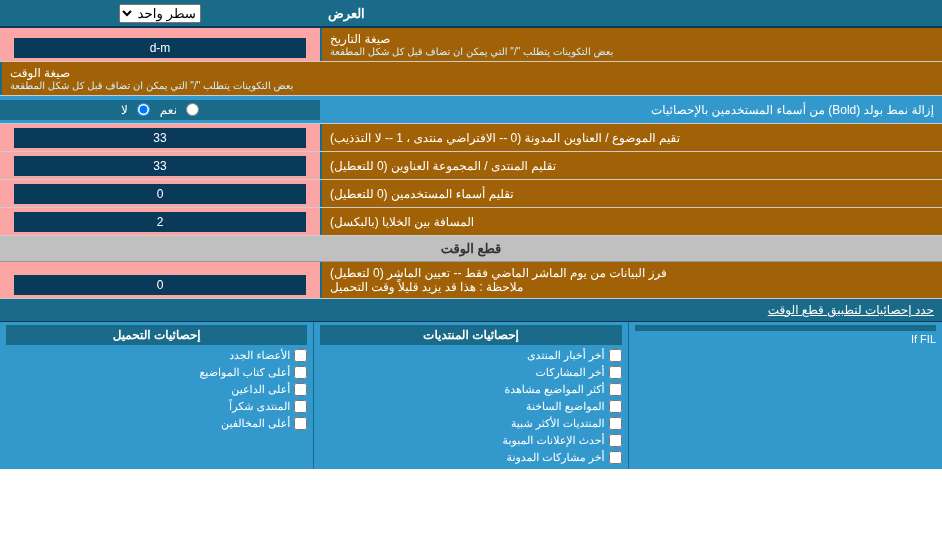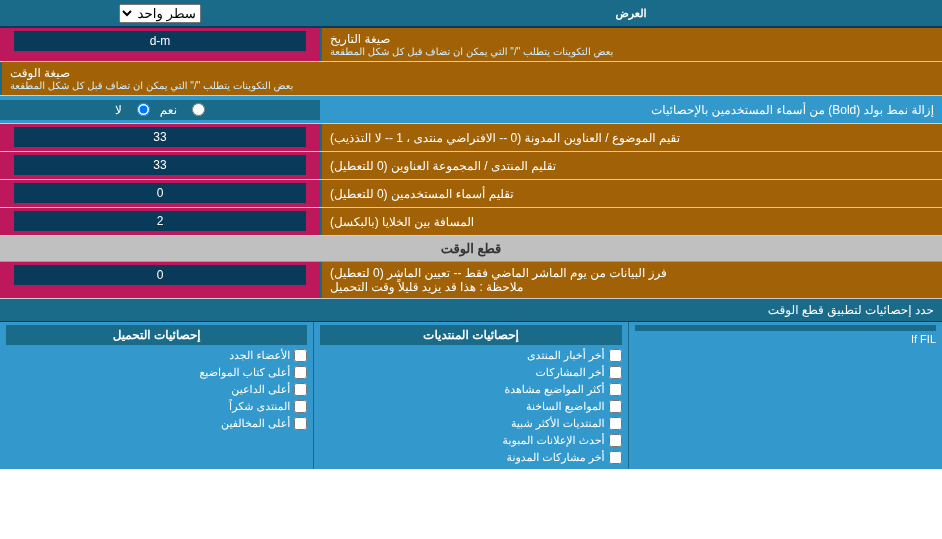--- a/index.html
+++ b/index.html
@@ -32,23 +32,23 @@
       font-size: 12px;
       border-left: 2px solid #1a6a8a;
     }
     .row-label small {
       font-size: 10px;
       display: block;
       color: #d0eeff;
     }
     .row-input {
       width: 320px;
-      background: #be185d;
-      display: flex;
-      align-items: flex-start;
+      background: #fca5a5;
+      display: flex;
+      align-items: flex-end;
       justify-content: center;
       padding: 3px 14px;
     }
     .row-input input[type="text"] {
       background: #0a3a5a;
       color: #fff;
       border: none;
       padding: 3px 6px;
       width: 100%;
       font-size: 12px;
@@ -60,22 +60,22 @@
       display: flex;
       align-items: center;
       background: #1a6a8a;
       border-bottom: 2px solid #0a3a5a;
       min-height: 28px;
     }
     .header-row .label-area {
       flex: 1;
       color: #fff;
       padding: 4px 8px;
-      text-align: center;
-      font-size: 11px;
+      text-align: left;
+      font-size: 13px;
       font-weight: bold;
     }
     .header-row .input-area {
       width: 320px;
       display: flex;
       align-items: center;
       justify-content: center;
       padding: 3px 6px;
     }
     
@@ -110,29 +110,30 @@
       justify-content: center;
       gap: 10px;
       padding: 3px 6px;
       background: #1a6a8a;
     }
     .radio-row .ri label {
       color: #fff;
       font-size: 12px;
       display: flex;
       align-items: center;
-      gap: 15px;
+      gap: 9px;
     }
     .stats-header {
       background: #1a6a8a;
       color: #fff;
       font-size: 12px;
       padding: 4px 8px;
       text-align: right;
       border-bottom: 1px solid #0a3a5a;
+      text-decoration: underline;
     }
     .stats-grid {
       display: flex;
       background: #3399cc;
     }
     .stats-col {
       flex: 1;
       border-left: 1px solid #1a6a8a;
       padding: 3px 6px;
     }

